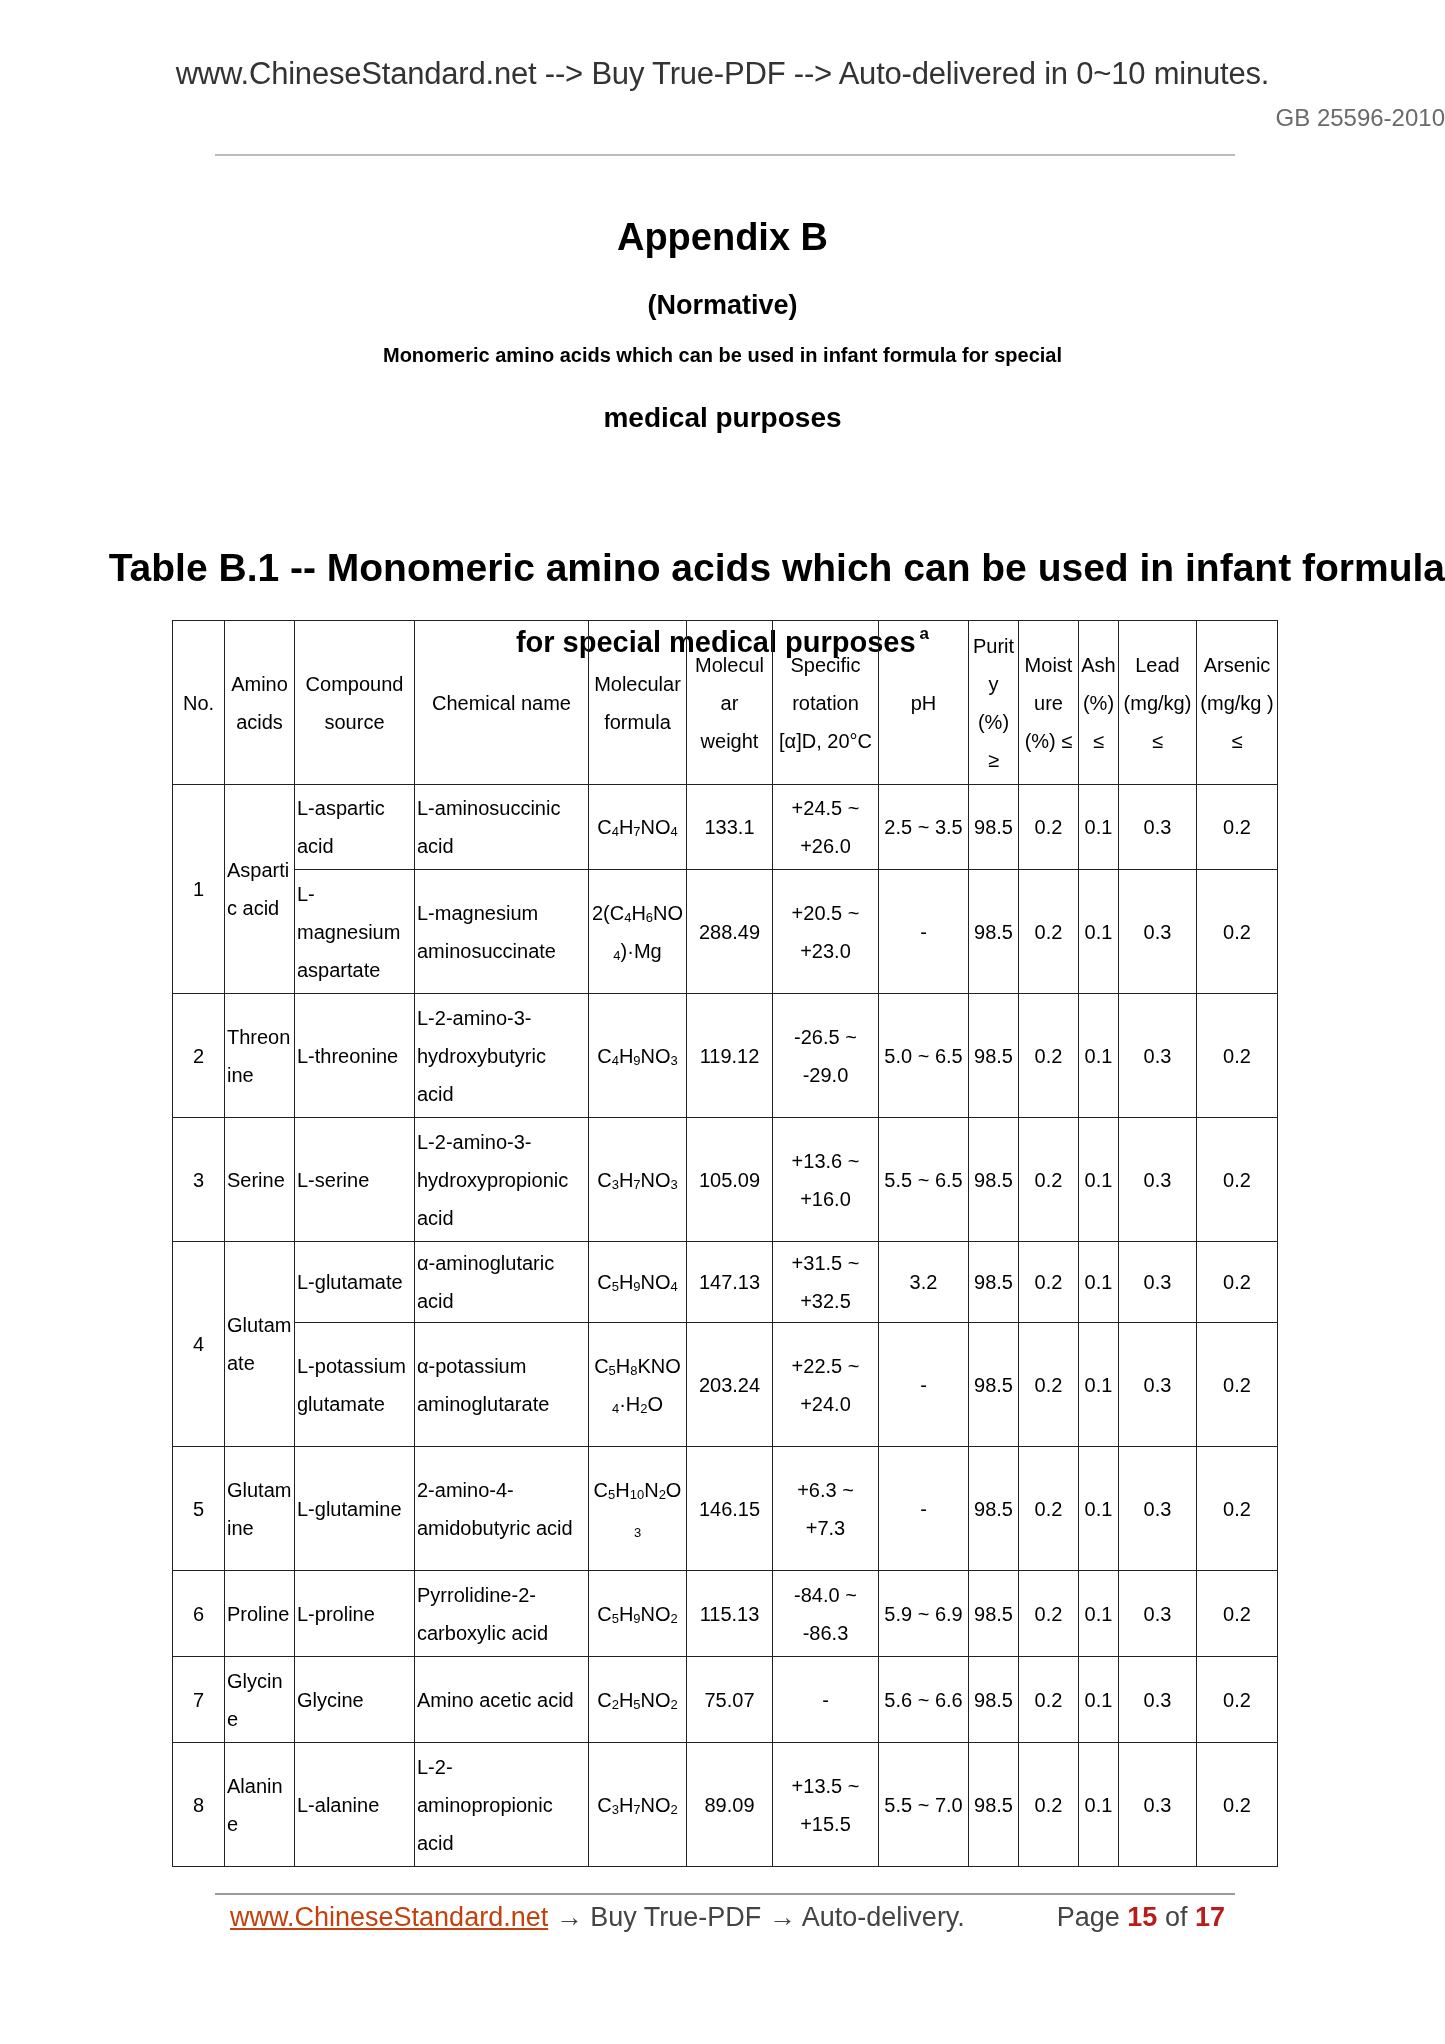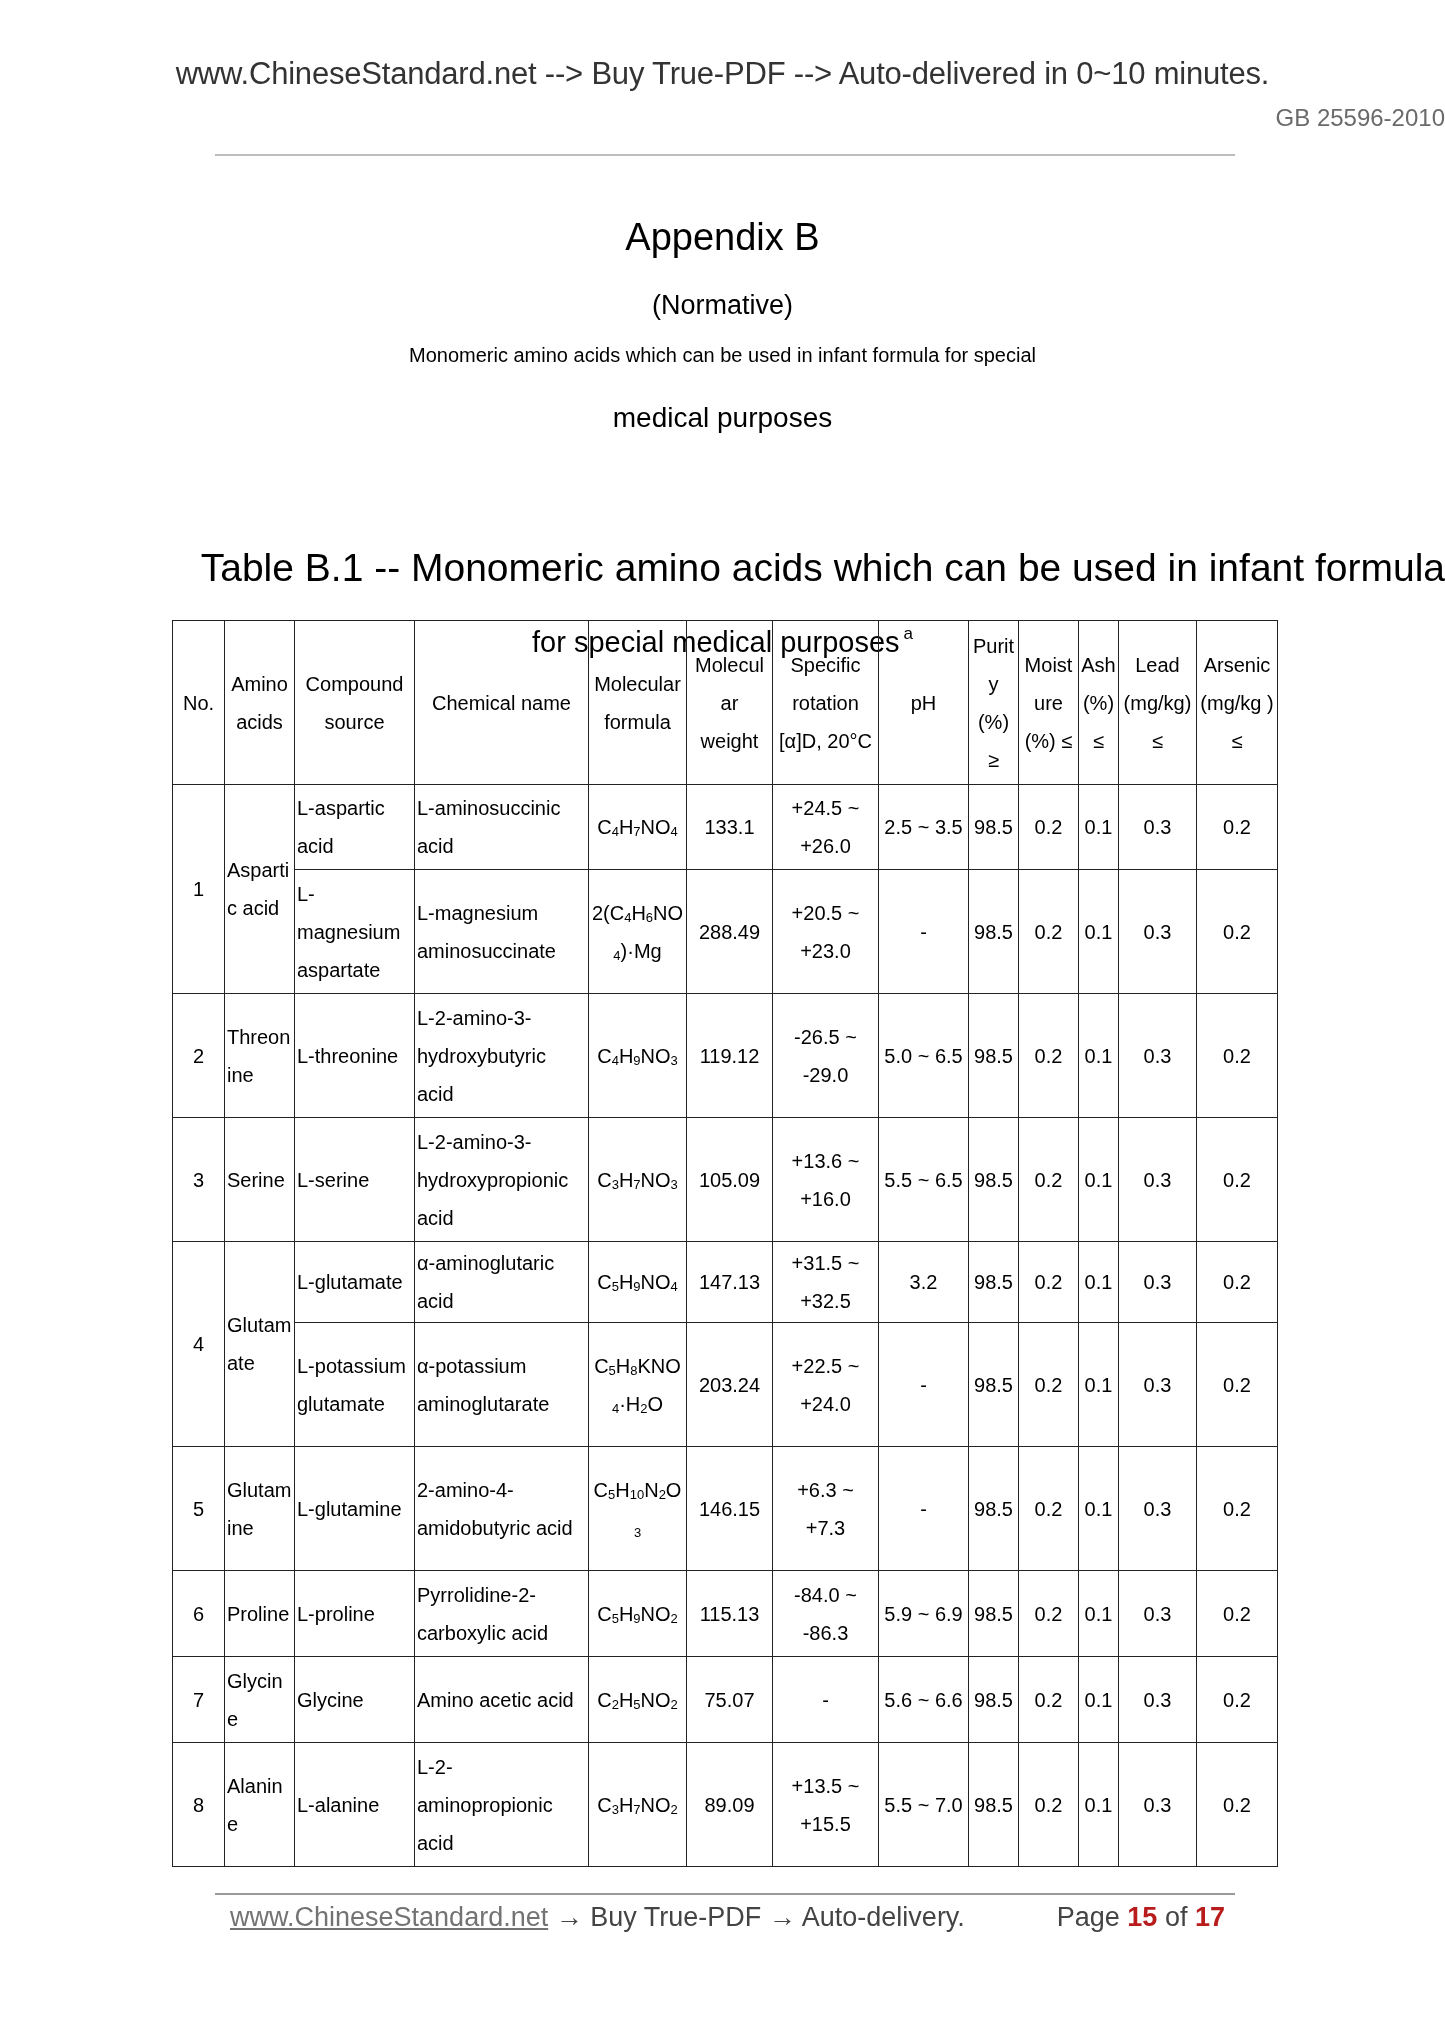--- a/index.html
+++ b/index.html
@@ -1,20 +1,20 @@
 <!DOCTYPE html>
 <html><head>
 <meta charset="utf-8">
 <style>
   html, body { margin: 0; padding: 0; background: #ffffff; }
   body { width: 1445px; height: 2044px; position: relative; font-family: "Liberation Sans", sans-serif; color: #000; overflow: hidden; }
   .hdr-line1 { position: absolute; top: 56px; left: 0; width: 1445px; text-align: center; font-size: 31px; color: #333; letter-spacing: -0.2px; }
   .hdr-line2 { position: absolute; top: 104px; left: 0; width: 1445px; text-align: right; font-size: 24px; color: #6a6a6a; }
   .hdr-rule { position: absolute; top: 154px; left: 215px; width: 1020px; height: 0; border-top: 2px solid #bdbdbd; }
-  .title { position: absolute; left: 0; width: 1445px; text-align: center; font-weight: normal; }
+  .title { position: absolute; left: 0; width: 1445px; text-align: center; font-weight: bold; }
   .t-appendix { top: 216px; font-size: 38px; }
   .t-norm { top: 290px; font-size: 27px; }
   .t-main1 { top: 344px; font-size: 20px; }
   .t-main2 { top: 402px; font-size: 28px; }
   .t-tab1 { top: 546px; font-size: 39px; text-align: right; }
   .t-tab2 { top: 582px; font-size: 29px; margin-top: 44px; }
   .t-tab2 sup { font-size: 17px; vertical-align: top; position: relative; top: -2px; margin-left: 4px; }
 
   table.grid { position: absolute; top: 620px; left: 172px; border-collapse: collapse; table-layout: fixed; width: 1105px; font-size: 20px; }
   table.grid td, table.grid th { border: 1.5px solid #222; padding: 0 2px; line-height: 38px; font-weight: normal; vertical-align: middle; word-wrap: break-word; overflow: hidden; }
@@ -24,21 +24,21 @@
   table.grid sub { font-size: 13px; vertical-align: -2px; line-height: 0; }
   .hdr-row { height: 164px; }
   .r-a1 { height: 85px; } .r-a2 { height: 124px; }
   .r-thr { height: 124px; } .r-ser { height: 124px; }
   .r-g1 { height: 81px; } .r-g2 { height: 124px; }
   .r-gln { height: 124px; } .r-pro { height: 86px; }
   .r-gly { height: 86px; } .r-ala { height: 124px; }
 
   .ftr-rule { position: absolute; top: 1893px; left: 215px; width: 1020px; border-top: 2px solid #9a9a9a; }
   .ftr { position: absolute; top: 1902px; left: 230px; width: 995px; font-size: 27px; color: #444; }
-  .ftr-link { color: #737373; text-decoration: underline; margin-top: 8px; }
+  .ftr-link { color: #c2410c; text-decoration: underline; margin-top: 8px; }
   .ftr-page { position: absolute; right: 0; top: 0; }
   .ftr-page b { color: #b91c1c; }
 </style>
 </head>
 <body>
 
 <div class="hdr-line1">www.ChineseStandard.net --&gt; Buy True-PDF --&gt; Auto-delivered in 0~10 minutes.</div>
 <div class="hdr-line2">GB 25596-2010</div>
 <div class="hdr-rule"></div>
 

